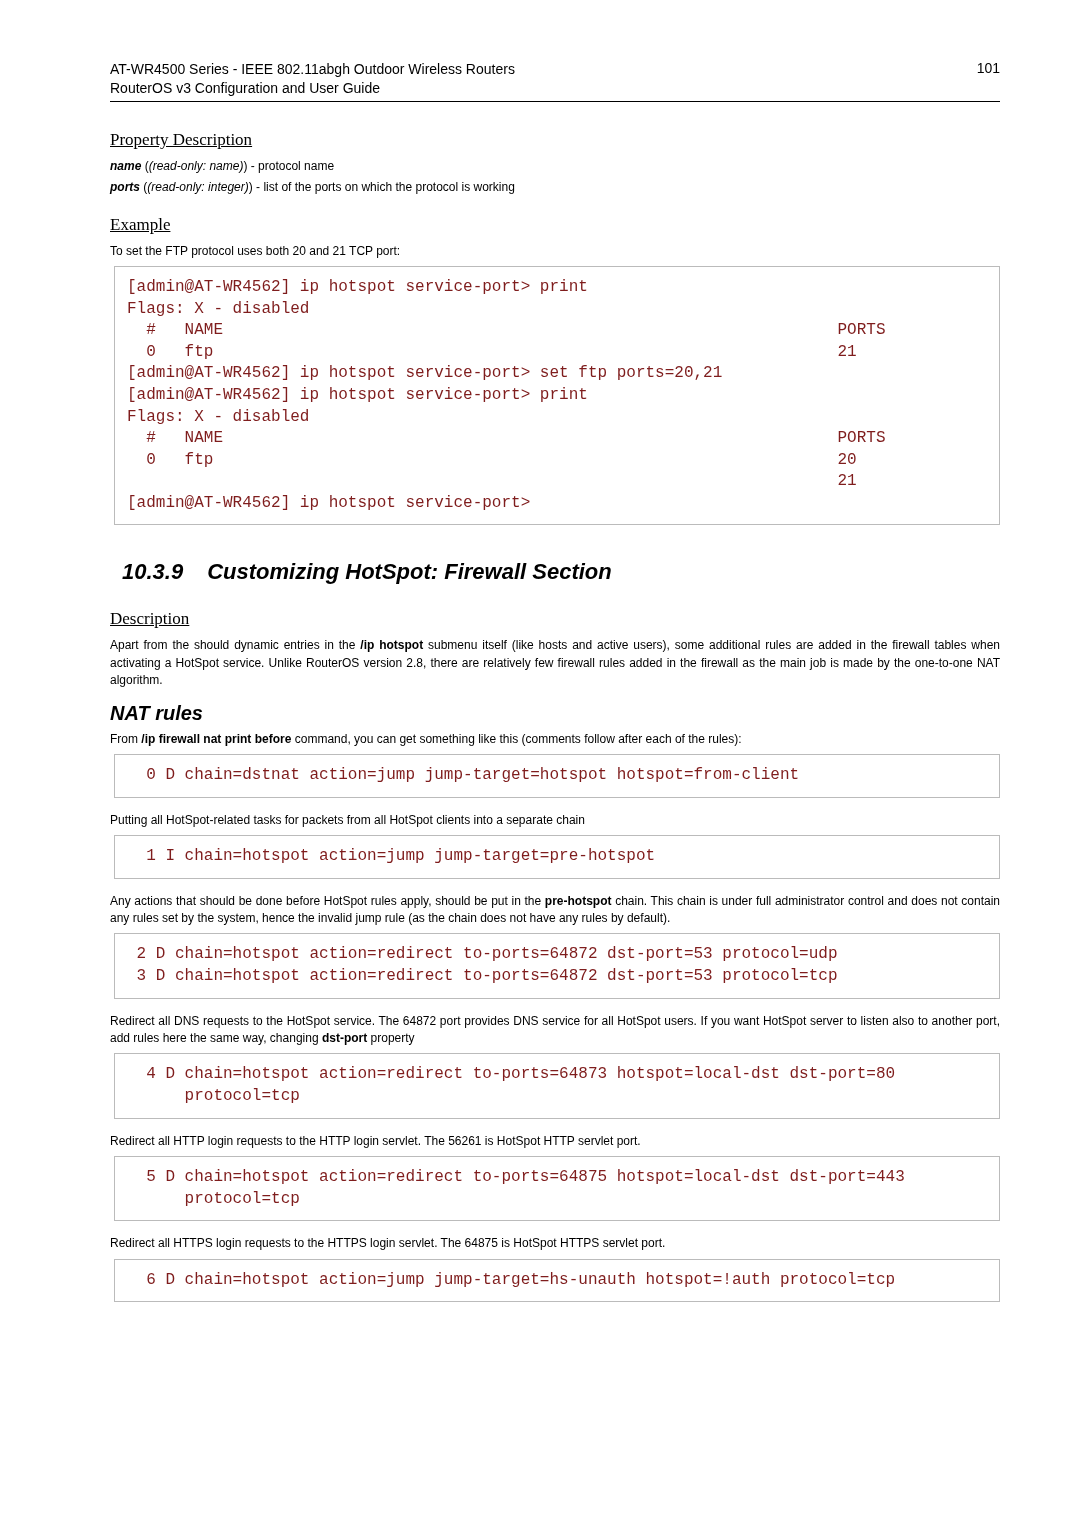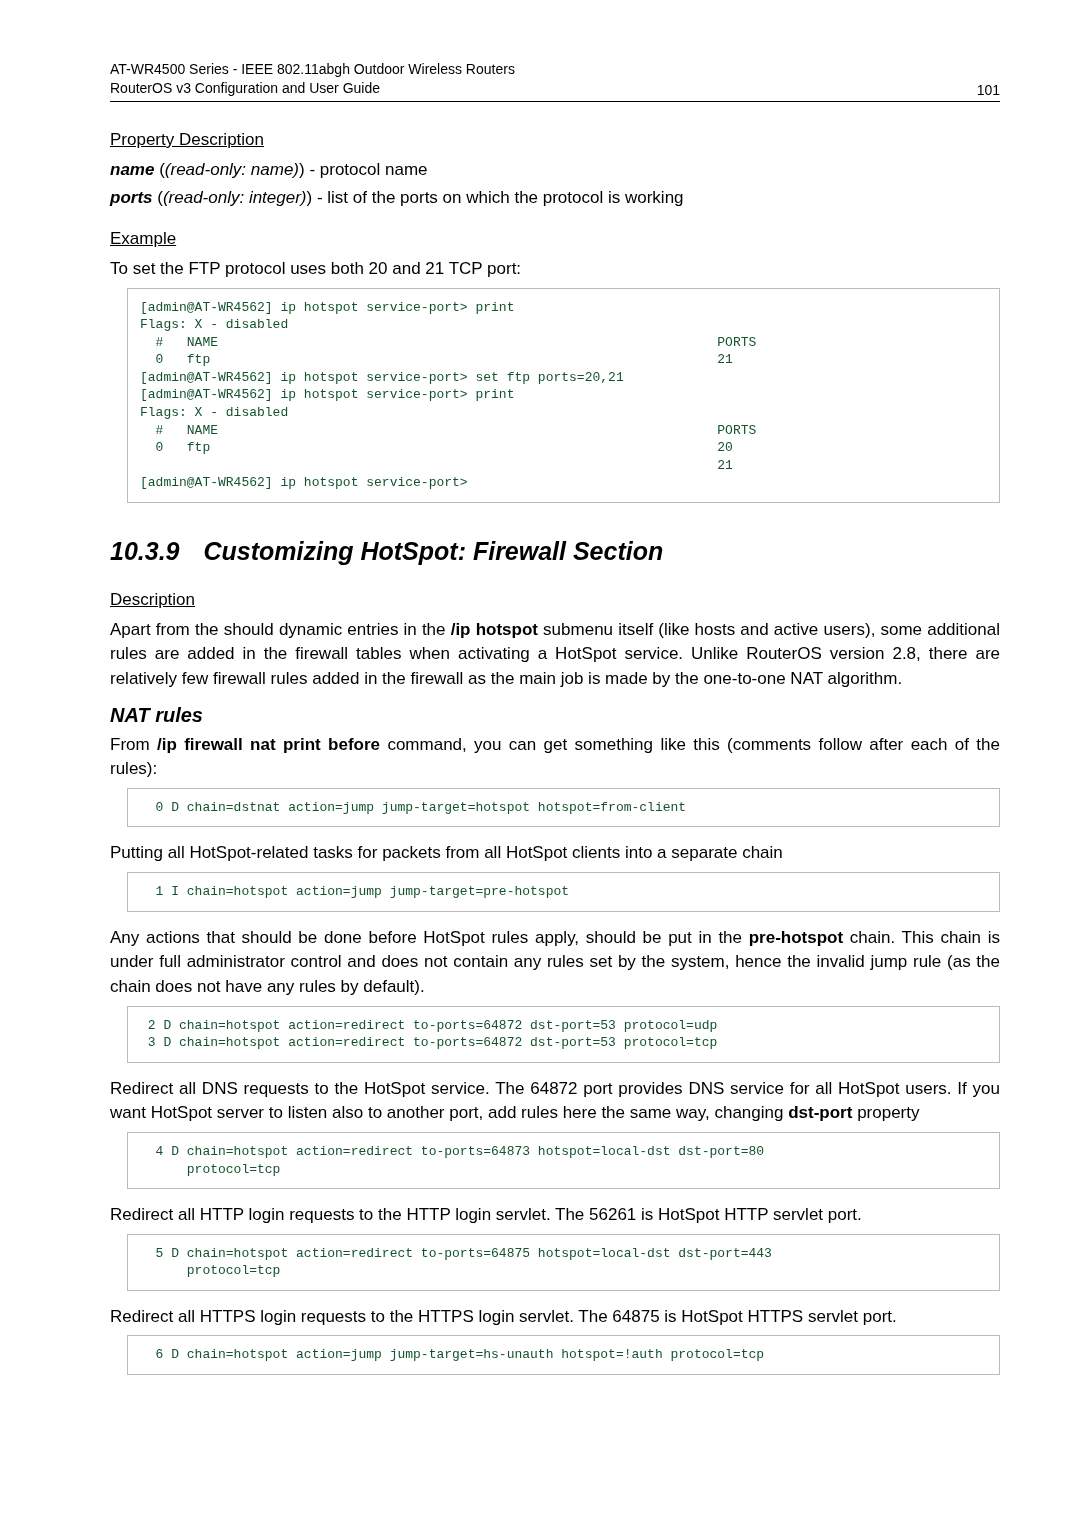--- a/index.html
+++ b/index.html
@@ -1,26 +1,26 @@
 <!DOCTYPE html>
 <html><head>
 <meta charset="utf-8">
 <style>
 body{margin:0;padding:0;background:#fff;font-family:Arial,Helvetica,sans-serif;color:#000;width:1080px}
 .page{padding:60px 80px 40px 110px}
-.hdr{display:flex;justify-content:space-between;align-items:flex-end;margin-bottom:3px}
+.hdr{display:flex;justify-content:space-between;align-items:flex-start;margin-bottom:3px}
 .hdr-left{font-size:14px;line-height:1.35}
 .hdr-right{font-size:14px}
 .hdr-rule{border:none;border-top:1.5px solid #000;margin:0 0 28px 0}
-.section-title{font-family:Liberation Sans, sans-serif;font-size:17px;text-decoration:underline;margin:18px 0 8px 0;font-weight:400}
-.body-text{font-size:17px;line-height:1.45;margin:6px 0;text-align:justify}
+.section-title{font-family:Liberation Serif, serif;font-size:17px;text-decoration:underline;margin:18px 0 8px 0;font-weight:400}
+.body-text{font-size:12px;line-height:1.45;margin:6px 0;text-align:justify}
 .body-text b{font-weight:bold}
 .body-text i{font-style:italic}
-.code-box{border:1px solid #bbb;background:#fff;padding:10px 12px;margin:6px 0 14px 17px;font-family:"Courier New",monospace;font-size:13px;line-height:1.35;color:#14532d;white-space:pre;overflow:hidden}
-.h2{font-family:"Gill Sans","Gill Sans MT","Trebuchet MS",sans-serif;font-size:25px;font-weight:bold;font-style:italic;margin:34px 0 24px 0}
+.code-box{border:1px solid #bbb;background:#fff;padding:10px 12px;margin:6px 0 14px 4px;font-family:"Courier New",monospace;font-size:16px;line-height:1.35;color:#7f1d1d;white-space:pre;overflow:hidden}
+.h2{font-family:"Gill Sans","Gill Sans MT","Trebuchet MS",sans-serif;font-size:22px;font-weight:bold;font-style:italic;margin:34px 0 24px 12px}
 .h2 .num{margin-right:24px;font-style:italic}
 .subhead{font-size:20px;font-weight:bold;font-style:italic;margin:12px 0 4px 0}
 </style>
 </head>
 <body>
 
 <div class="page">
 
   <div class="hdr">
     <div class="hdr-left">

